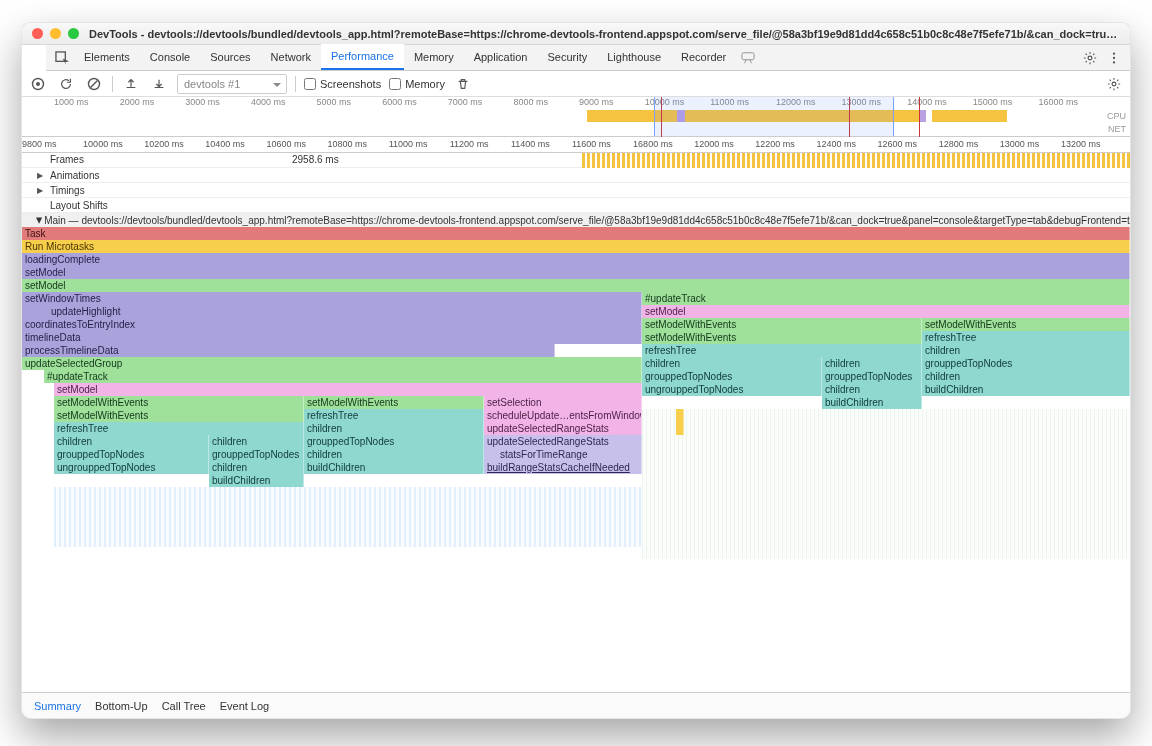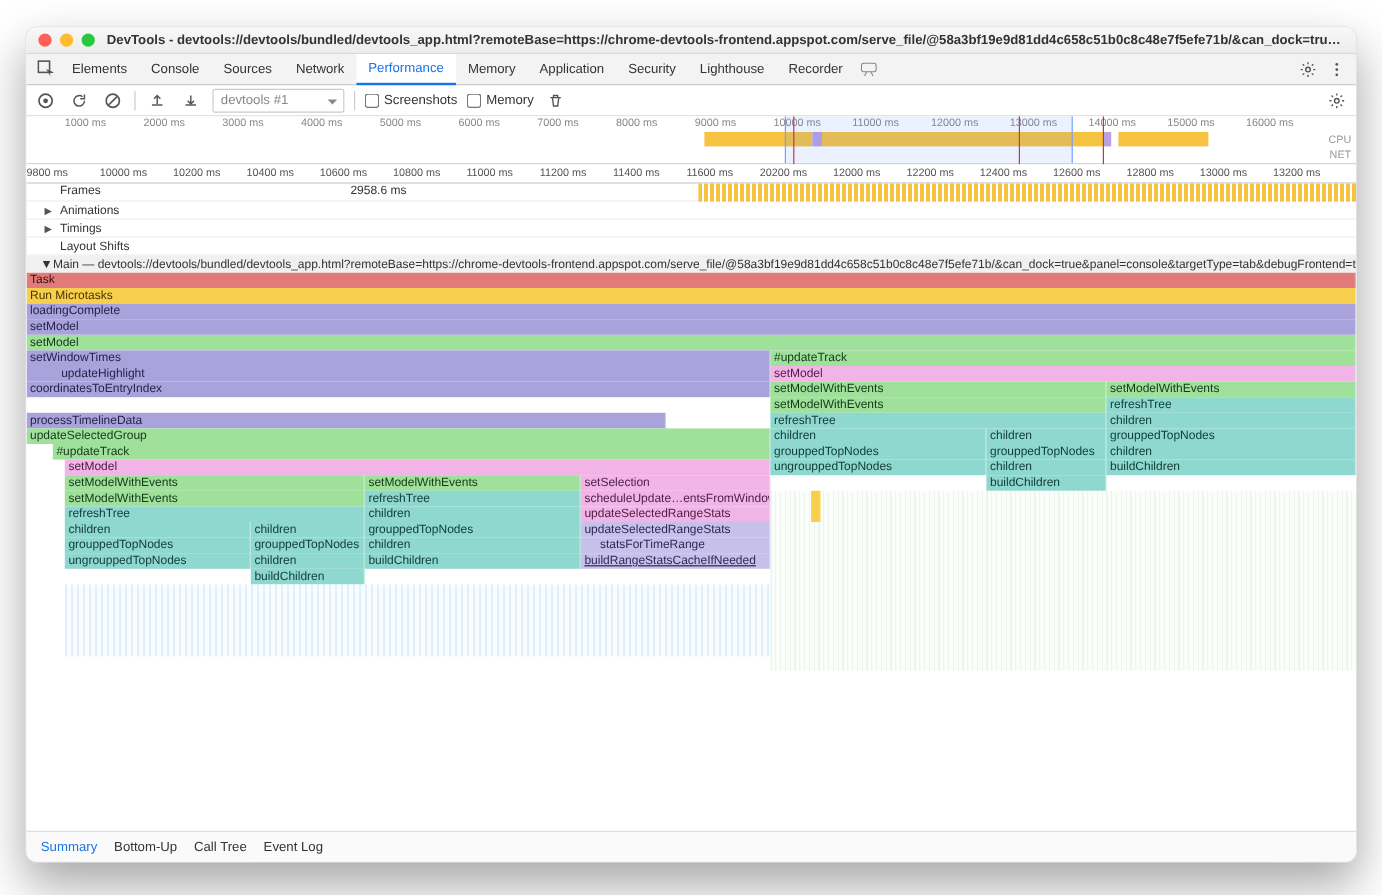--- a/index.html
+++ b/index.html
@@ -33,25 +33,26 @@
   border-bottom: 1px solid #d7d7d7;
 }
 .trafficlights { display: flex; gap: 7px; margin-right: 10px; }
 .trafficlights span { width: 11px; height: 11px; border-radius: 50%; display:block; }
 .tl-red { background:#ff5f57; } .tl-yel { background:#febc2e; } .tl-grn { background:#28c840; }
 .titlebar .title { font-size: 11px; font-weight:600; color:#333; white-space:nowrap; overflow:hidden; text-overflow:ellipsis; flex:1; }
 
 .tabstrip {
   height: 26px;
   display:flex;
-  align-items:center;
+  align-items:flex-end;
   border-bottom:1px solid #ccc;
   background:#f3f3f3;
   padding:0 4px;
   gap:0;
+  margin-left:24px;
 }
 .tabstrip .iconbtn { width:24px; height:24px; display:flex; align-items:center; justify-content:center; color:#555; }
 .tabstrip .tab { padding:0 10px; height:26px; display:flex; align-items:center; color:#333; cursor:pointer; }
 .tabstrip .tab.active { color:#1a73e8; border-bottom:2px solid #1a73e8; background:#fff; }
 .tabstrip .spacer { flex:1; }
 .issuebadge svg { width:14px; height:14px; }
 
 .toolbar {
   height: 26px;
   display:flex;
@@ -276,21 +277,21 @@
       <span class="rt" style="left: 0px;">9800 ms</span>
       <span class="rt" style="left: 61.1111px;">10000 ms</span>
       <span class="rt" style="left: 122.222px;">10200 ms</span>
       <span class="rt" style="left: 183.333px;">10400 ms</span>
       <span class="rt" style="left: 244.444px;">10600 ms</span>
       <span class="rt" style="left: 305.556px;">10800 ms</span>
       <span class="rt" style="left: 366.667px;">11000 ms</span>
       <span class="rt" style="left: 427.778px;">11200 ms</span>
       <span class="rt" style="left: 488.889px;">11400 ms</span>
       <span class="rt" style="left: 550px;">11600 ms</span>
-      <span class="rt" style="left: 611.111px;">20200 ms</span>
+      <span class="rt" style="left: 611.111px;">16800 ms</span>
       <span class="rt" style="left: 672.222px;">12000 ms</span>
       <span class="rt" style="left: 733.333px;">12200 ms</span>
       <span class="rt" style="left: 794.444px;">12400 ms</span>
       <span class="rt" style="left: 855.556px;">12600 ms</span>
       <span class="rt" style="left: 916.667px;">12800 ms</span>
       <span class="rt" style="left: 977.778px;">13000 ms</span>
       <span class="rt" style="left: 1038.89px;">13200 ms</span>
     </div>
 
   <div class="frames-lane">
@@ -326,20 +327,21 @@
       <div class="fr c-purple" style="top:65px; left:0; width:620px;">setWindowTimes</div>
       <div class="fr c-green" style="top:65px; left:620px; right:0;">#updateTrack</div>
 
       <div class="fr c-purple" style="top:78px; left:0; width:620px;padding-left:29px;">updateHighlight</div>
       <div class="fr c-pink" style="top:78px; left:620px; right:0;">setModel</div>
 
       <div class="fr c-purple" style="top:91px; left:0; width:620px;">coordinatesToEntryIndex</div>
       <div class="fr c-green" style="top:91px; left:620px; width:280px;">setModelWithEvents</div>
       <div class="fr c-green" style="top:91px; left:900px; right:0;">setModelWithEvents</div>
 
+      <div class="fr c-purple" style="top:104px; left:0; width:620px;">timelineData</div>
       <div class="fr c-green" style="top:104px; left:620px; width:280px;">setModelWithEvents</div>
       <div class="fr c-teal" style="top:104px; left:900px; right:0;">refreshTree</div>
 
       <div class="fr c-purple" style="top:117px; left:0; width:533px;">processTimelineData</div>
       <div class="fr c-teal" style="top:117px; left:620px; width:280px;">refreshTree</div>
       <div class="fr c-teal" style="top:117px; left:900px; right:0;">children</div>
 
       <div class="fr c-green" style="top:130px; left:0; width:620px;">updateSelectedGroup</div>
       <div class="fr c-teal" style="top:130px; left:620px; width:180px;">children</div>
       <div class="fr c-teal" style="top:130px; left:800px; width:100px;">children</div>

